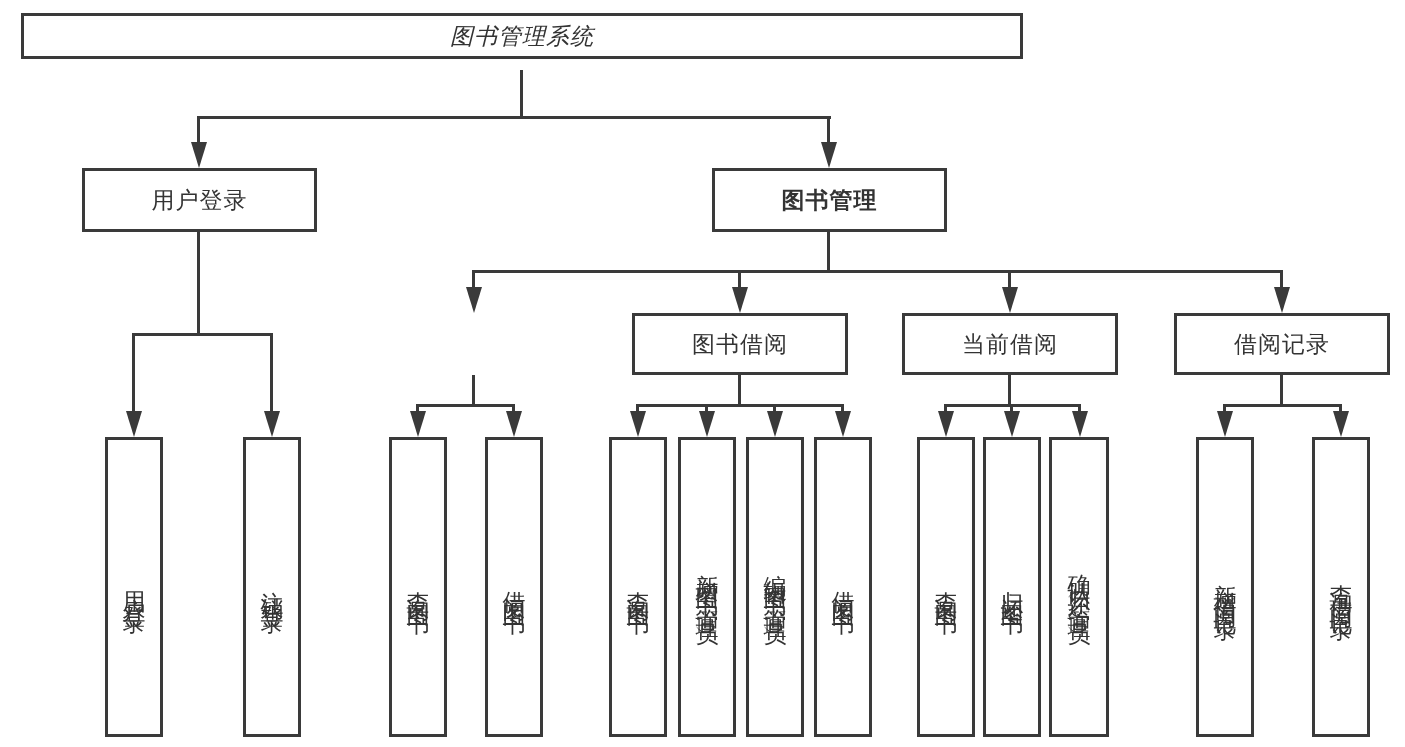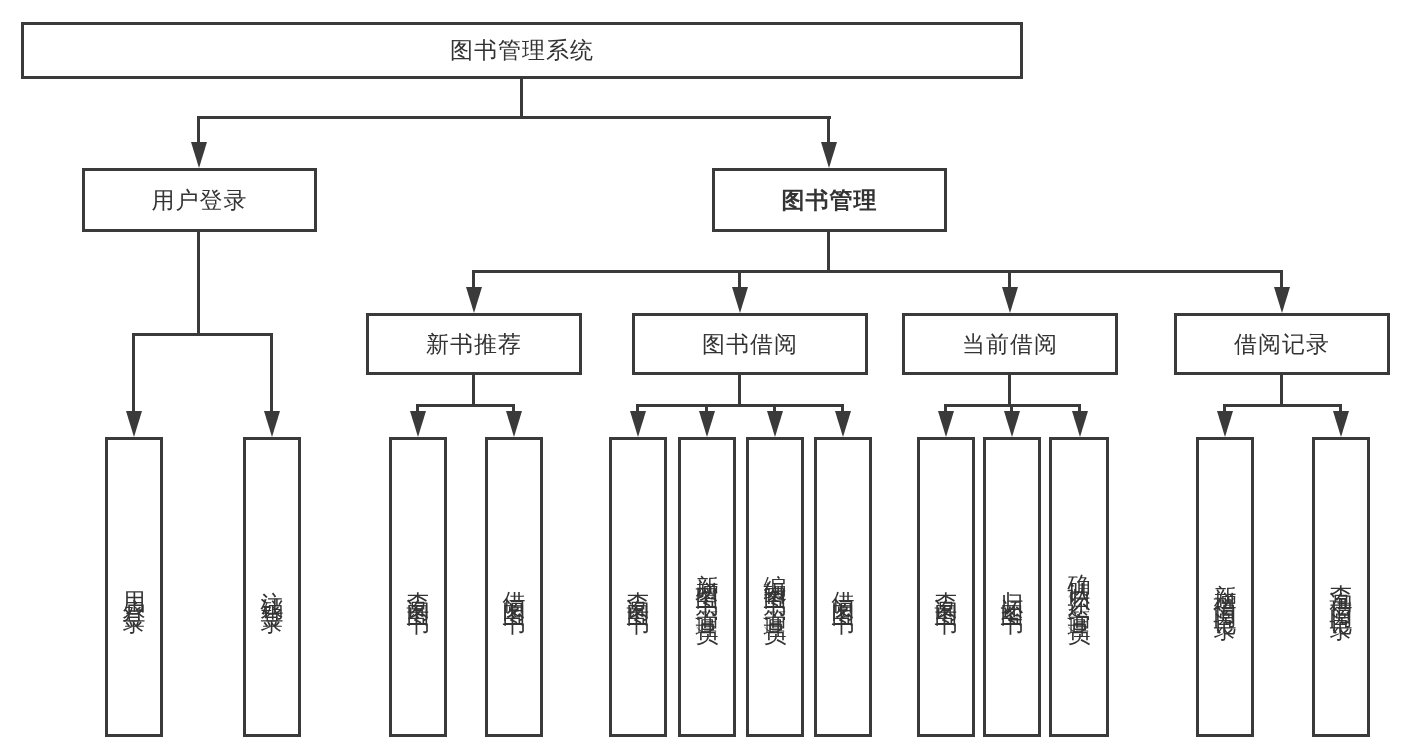--- a/index.html
+++ b/index.html
@@ -71,21 +71,21 @@
     white-space: nowrap;
     z-index: 5;
     text-shadow: 0 0 3px #ffffff, 1px 1px 0 rgba(255,255,255,0.85);
   }
 </style>
 </head>
 <body>
 
 <div class="canvas">
 
-  <div class="box" style="left:21px; top:22px; width:1002px; height:57px;">
+  <div class="box" style="left:21px; top:13px; width:1002px; height:46px;font-style:italic;">
     <span class="lbl">图书管理系统</span>
   </div>
 
   <div class="vline" style="left:520px; top:70px; height:48px;"></div>
   <div class="hline" style="left:197px; top:116px; width:634px;"></div>
   <div class="vline" style="left:197px; top:118px; height:30px;"></div>
   <div class="ahead" style="left:191px; top:142px;"></div>
   <div class="vline" style="left:827px; top:118px; height:30px;"></div>
   <div class="ahead" style="left:821px; top:142px;"></div>
 
@@ -107,24 +107,21 @@
   <div class="hline" style="left:472px; top:270px; width:811px;"></div>
   <div class="vline" style="left:472px; top:272px; height:20px;"></div>
   <div class="ahead" style="left:466px; top:287px;"></div>
   <div class="vline" style="left:738px; top:272px; height:20px;"></div>
   <div class="ahead" style="left:732px; top:287px;"></div>
   <div class="vline" style="left:1008px; top:272px; height:20px;"></div>
   <div class="ahead" style="left:1002px; top:287px;"></div>
   <div class="vline" style="left:1280px; top:272px; height:20px;"></div>
   <div class="ahead" style="left:1274px; top:287px;"></div>
 
-  <div class="box" style="left:366px; top:313px; width:216px; height:62px;">
-    <span class="lbl">新书推荐</span>
-  </div>
-  <div class="box" style="left:632px; top:313px; width:236px; height:62px;">
+  <div class="box" style="left:632px; top:313px; width:216px; height:62px;">
     <span class="lbl">图书借阅</span>
   </div>
   <div class="box" style="left:902px; top:313px; width:216px; height:62px;">
     <span class="lbl">当前借阅</span>
   </div>
   <div class="box" style="left:1174px; top:313px; width:216px; height:62px;">
     <span class="lbl">借阅记录</span>
   </div>
 
   <div class="vline" style="left:472px; top:375px; height:31px;"></div>

